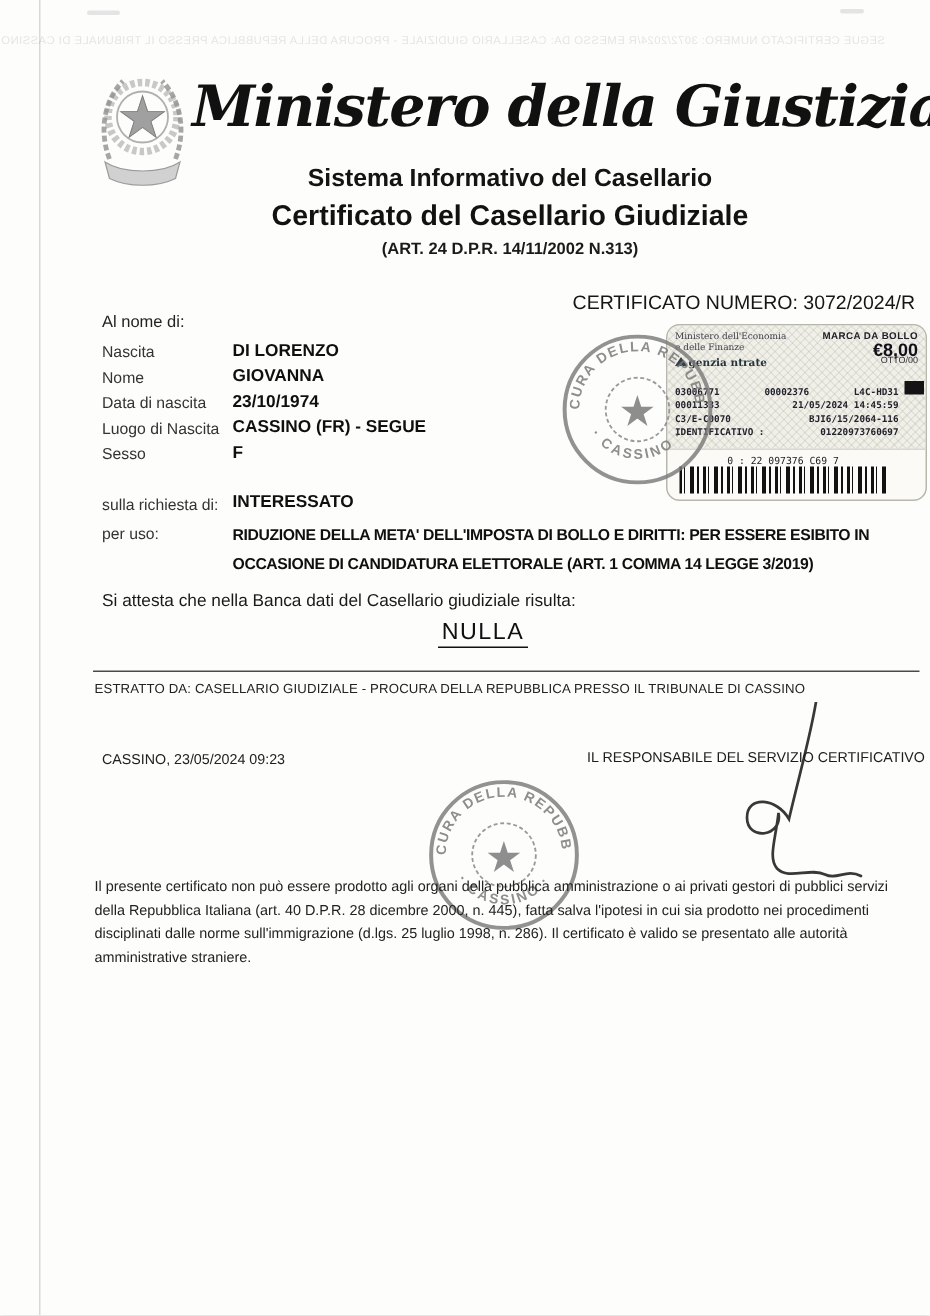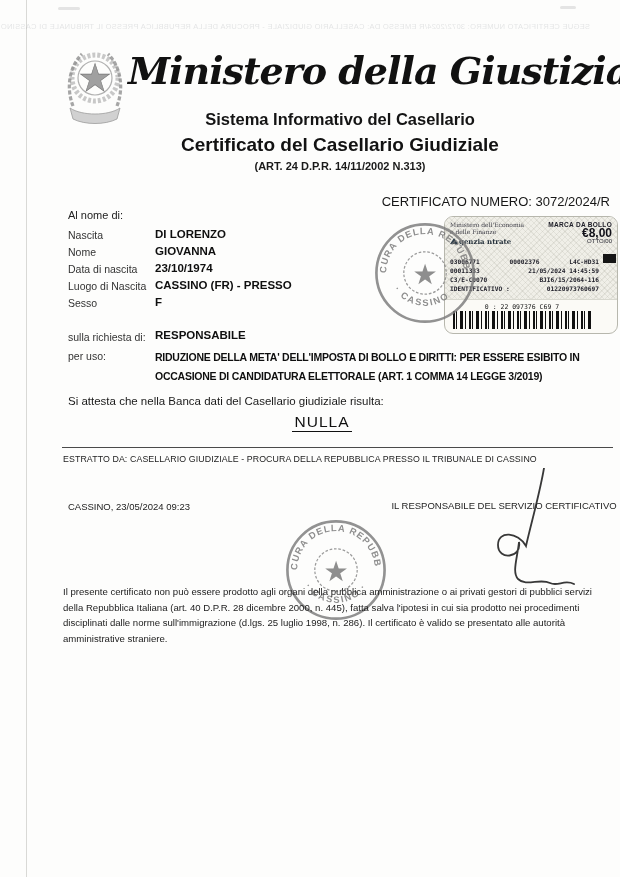--- a/index.html
+++ b/index.html
@@ -105,21 +105,21 @@
   <div class="abs fld-label" style="top:229px;">Nascita</div>
   <div class="abs fld-value" style="top:228px;">DI LORENZO</div>
 
   <div class="abs fld-label" style="top:246px;">Nome</div>
   <div class="abs fld-value" style="top:245px;">GIOVANNA</div>
 
   <div class="abs fld-label" style="top:263px;">Data di nascita</div>
   <div class="abs fld-value" style="top:262px;">23/10/1974</div>
 
   <div class="abs fld-label" style="top:280px;">Luogo di Nascita</div>
-  <div class="abs fld-value" style="top:279px;">CASSINO (FR) - PRESSO</div>
+  <div class="abs fld-value" style="top:279px;">CASSINO (FR) - SEGUE</div>
 
   <div class="abs fld-label" style="top:297px;">Sesso</div>
   <div class="abs fld-value" style="top:296px;">F</div>
 
   <div class="abs bollo">
     <div class="bollo-pattern"></div>
     <div class="bollo-head">
       <div class="bollo-min">
         <span>Ministero dell'Economia</span><br>
         <span>e delle Finanze</span>
@@ -165,21 +165,21 @@
       <textPath href="#arc1t" startOffset="50%" text-anchor="middle">PROCURA DELLA REPUBBLICA</textPath>
     </text>
     <text font-size="10.5" letter-spacing="2">
       <textPath href="#arc1b" startOffset="50%" text-anchor="middle">· CASSINO ·</textPath>
     </text>
     <circle cx="60" cy="60" r="24" fill="none" stroke="#858585" stroke-width="1.4" stroke-dasharray="3 2"></circle>
     <text x="60" y="71" text-anchor="middle" font-size="28" fill="#8a8a8a">★</text>
   </svg>
 
   <div class="abs req-label" style="top:331px;">sulla richiesta di:</div>
-  <div class="abs req-value" style="top:329px;">RESPONSABILE</div>
+  <div class="abs req-value" style="top:329px;">INTERESSATO</div>
   <div class="abs req-label" style="top:350px;">per uso:</div>
   <div class="abs uso-value">RIDUZIONE DELLA META' DELL'IMPOSTA DI BOLLO E DIRITTI: PER ESSERE ESIBITO IN OCCASIONE DI CANDIDATURA ELETTORALE (ART. 1 COMMA 14 LEGGE 3/2019)</div>
 
   <div class="abs attest">Si attesta che nella Banca dati del Casellario giudiziale risulta:</div>
   <div class="abs nulla-wrap"><span class="nulla">NULLA</span></div>
 
   <div class="abs hr-line"></div>
   <div class="abs extract">ESTRATTO DA: CASELLARIO GIUDIZIALE - PROCURA DELLA REPUBBLICA PRESSO IL TRIBUNALE DI CASSINO</div>
 
   <div class="abs place-date">CASSINO, 23/05/2024 09:23</div>

